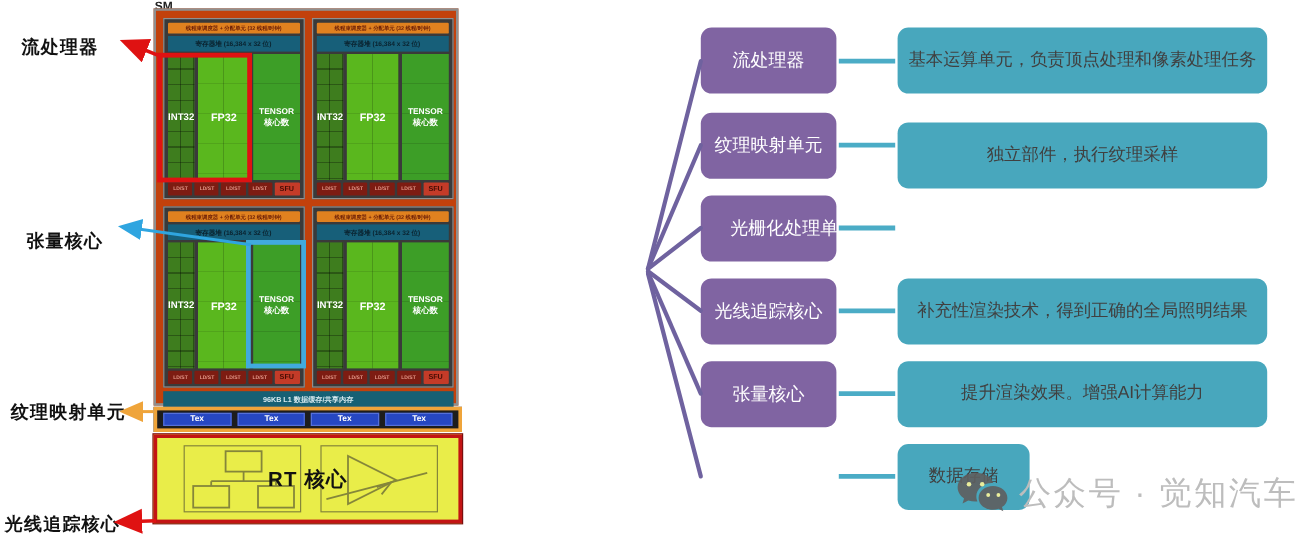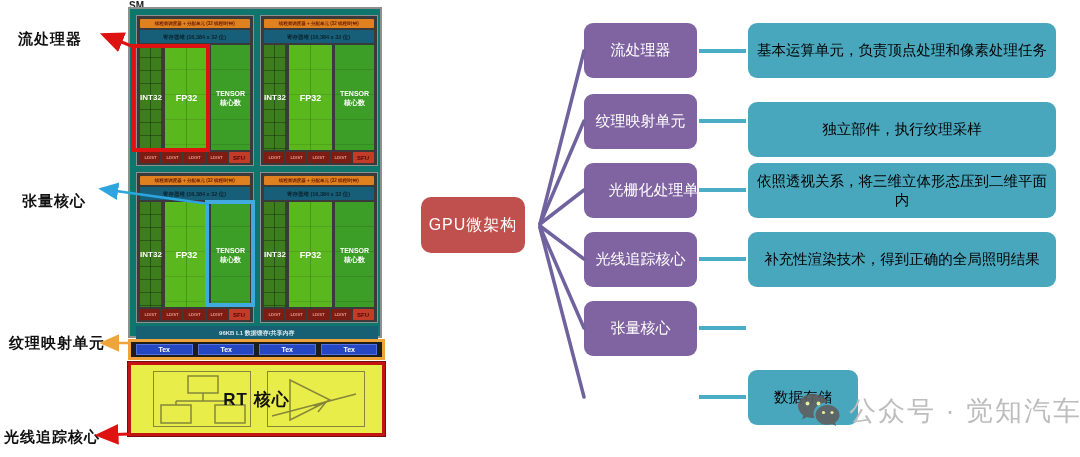--- a/index.html
+++ b/index.html
@@ -3,21 +3,21 @@
 <meta charset="utf-8">
 <style>
   * { margin:0; padding:0; box-sizing:border-box; }
   html,body { background:#ffffff; }
   body { font-family:"Liberation Sans", sans-serif; }
   #canvas { position:relative; width:1080px; height:457px; background:#ffffff; overflow:hidden; }
 
   
   .sm-label { position:absolute; left:129px; top:0px; font-size:10px; font-weight:bold; color:#222; }
   .sm-box { position:absolute; left:128px; top:7px; width:254px; height:331px;
-            background:#0f766e; border:2px solid #8f8f8f; }
+            background:#c2410c; border:2px solid #8f8f8f; }
   .quad { position:absolute; width:118px; height:151px; background:#3a3a3a;
           border:1px solid #909090; padding:3px 3px 2px 3px; display:flex; flex-direction:column; gap:2px; }
   .q-tl { left:6px;  top:6px; }
   .q-tr { left:130px; top:6px; }
   .q-bl { left:6px;  top:163px; }
   .q-br { left:130px; top:163px; }
   .qbar-orange { height:9px; background:#e0811f; border-radius:1px; color:#6b1d06;
                  display:flex; align-items:center; justify-content:center; overflow:hidden; }
   .qbar-blue { height:13px; background:#175f79; color:#0a222e;
                display:flex; align-items:center; justify-content:center; overflow:hidden; }
@@ -65,21 +65,21 @@
              color:#111; font-size:15px; white-space:nowrap; letter-spacing:1px; }
 
   
   .root-node { position:absolute; left:421px; top:197px; width:104px; height:56px;
                background:#c0504d; border-radius:10px; color:#fff; font-size:16px;
                display:flex; align-items:center; justify-content:center; letter-spacing:1px; }
   .pnode { position:absolute; left:584px; width:113px; height:55px; background:#8064a2;
            border-radius:9px; color:#fff; font-size:15px; display:flex; align-items:center;
            justify-content:center; white-space:nowrap; }
   .tdesc { position:absolute; left:748px; width:308px; height:55px; background:#48a7bd;
-           border-radius:9px; color:#000000; font-size:14.5px; display:flex; align-items:center;
+           border-radius:9px; color:#404040; font-size:14.5px; display:flex; align-items:center;
            justify-content:center; text-align:center; padding:2px 6px; line-height:19px; }
   .tdesc.small { width:110px; }
 
   .svg-overlay { position:absolute; left:0; top:0; width:1080px; height:457px; pointer-events:none; }
 
   
   .watermark { position:absolute; left:797px; top:392px; display:flex; align-items:center;
                gap:8px; z-index:5; }
   .wm-text { color:#bdbdbd; font-size:27px; letter-spacing:2px; white-space:nowrap; }
 </style>
@@ -288,32 +288,31 @@
   </div>
 
   <div class="hl-red"></div>
   <div class="hl-blue"></div>
 
   <div class="callout" style="left:18px; top:30px;">流处理器</div>
   <div class="callout" style="left:22px; top:192px;">张量核心</div>
   <div class="callout" style="left:9px; top:334px;">纹理映射单元</div>
   <div class="callout" style="left:4px; top:428px;">光线追踪核心</div>
 
-  <div class="root-node">GPU微架构</div>
 
   <div class="pnode" style="top:23px;">流处理器</div>
   <div class="pnode" style="top:94px;">纹理映射单元</div>
   <div class="pnode" style="top:163px;padding-left:41px;">光栅化处理单元</div>
   <div class="pnode" style="top:232px;">光线追踪核心</div>
   <div class="pnode" style="top:301px;">张量核心</div>
 
   <div class="tdesc" style="top:23px;">基本运算单元，负责顶点处理和像素处理任务</div>
   <div class="tdesc" style="top:102px;">独立部件，执行纹理采样</div>
-  <div class="tdesc" style="top:163px;">依照透视关系，将三维立体形态压到二维平面内</div>
   <div class="tdesc" style="top:232px;">补充性渲染技术，得到正确的全局照明结果</div>
+  <div class="tdesc" style="top:301px;">提升渲染效果。增强AI计算能力</div>
   <div class="tdesc small" style="top:370px;">数据存储</div>
 
   <svg class="svg-overlay">
     <defs>
       <marker id="ar-red" orient="auto" markerWidth="9" markerHeight="8" refX="6.5" refY="3.5">
         <path d="M0,0 L8,3.5 L0,7 z" fill="#df1212"></path>
       </marker>
       <marker id="ar-blue" orient="auto" markerWidth="9" markerHeight="8" refX="6.5" refY="3.5">
         <path d="M0,0 L8,3.5 L0,7 z" fill="#2fa5e0"></path>
       </marker>

